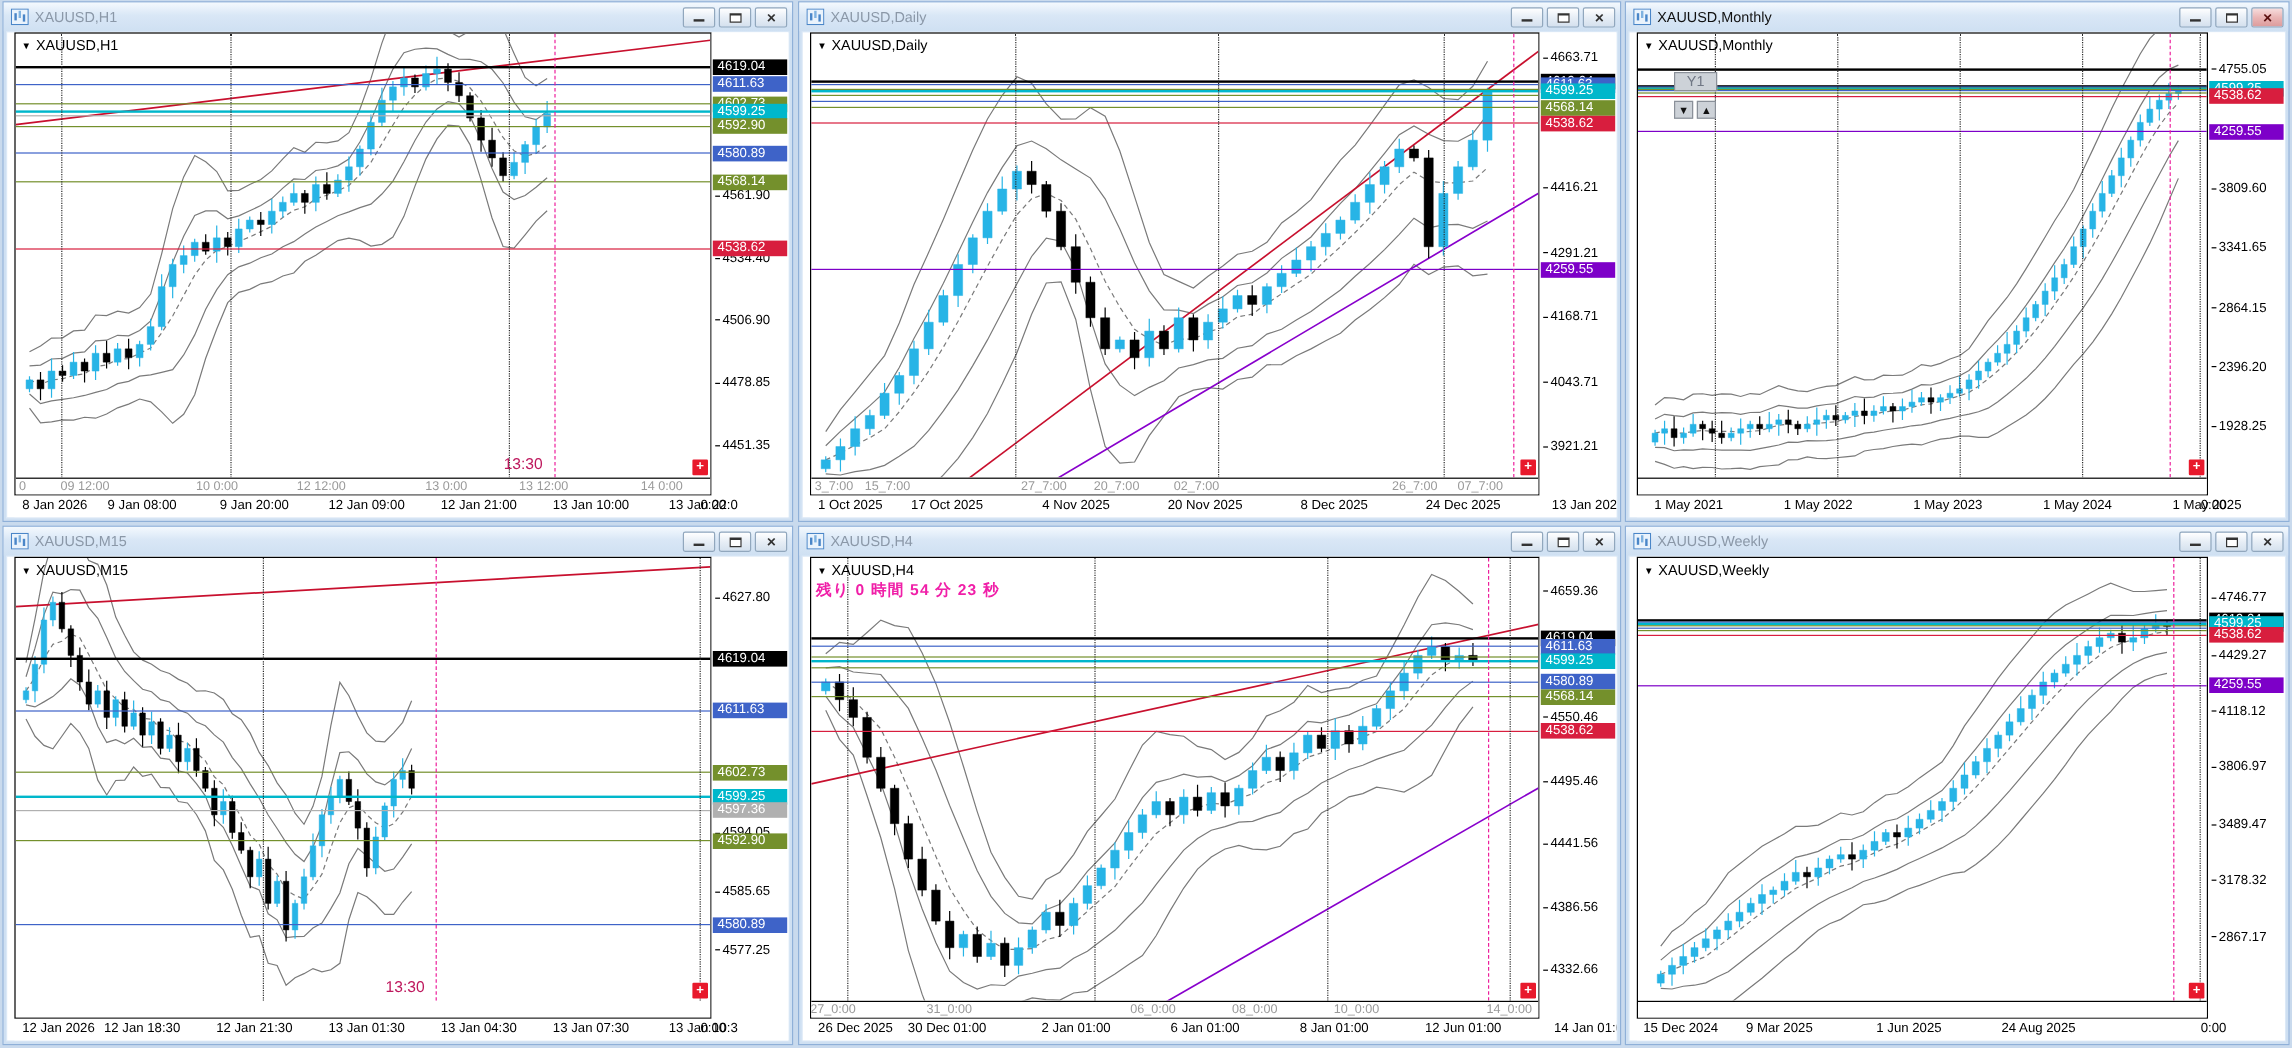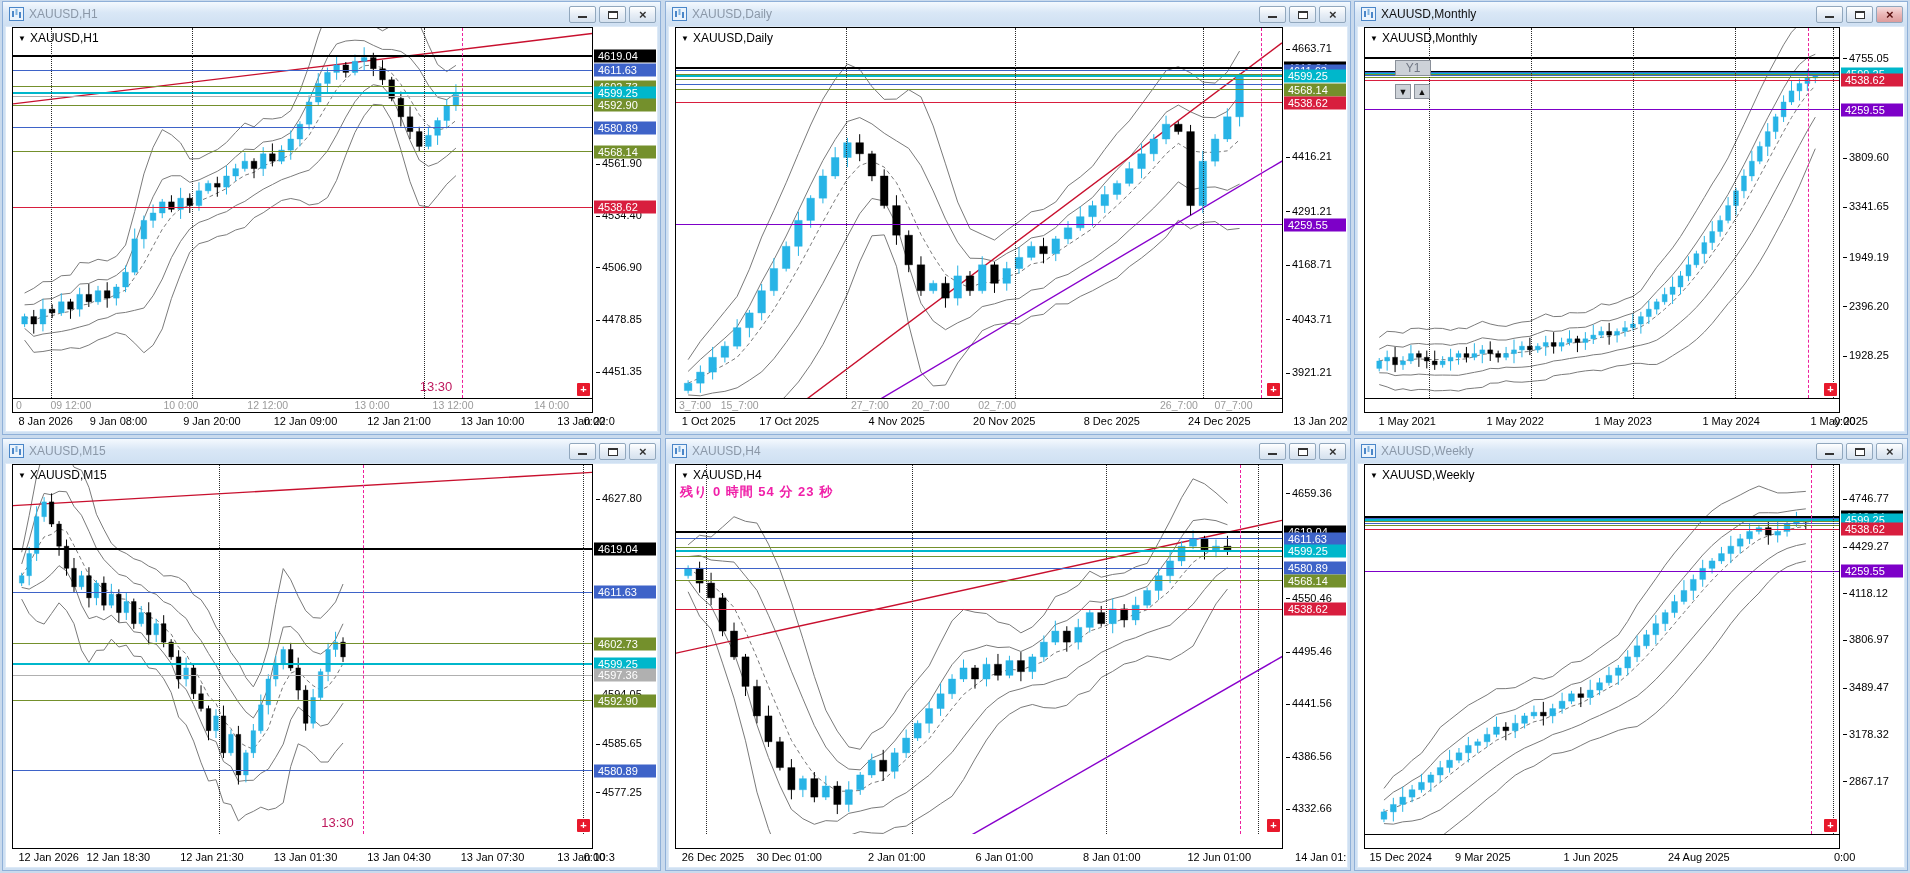--- a/index.html
+++ b/index.html
@@ -600,21 +600,21 @@
               </div>
             </div>
             <div class="graystrip"></div>
             <div class="plusbtn">+</div>
           </div>
           <div class="axis">
             <div class="axisinner">
               <div class="axtick" style="top: 7.99061%;">4755.05</div>
               <div class="axtick" style="top: 34.8805%;">3809.60</div>
               <div class="axtick" style="top: 48.1897%;">3341.65</div>
-              <div class="axtick" style="top: 61.7705%;">1949.19</div>
+              <div class="axtick" style="top: 61.7705%;">2864.15</div>
               <div class="axtick" style="top: 75.0796%;">2396.20</div>
               <div class="axtick" style="top: 88.3888%;">1928.25</div>
               <div class="axlab" style="top: 12.4218%; background: rgb(0, 183, 203);">4599.25</div>
               <div class="axlab" style="top: 14.1462%; background: rgb(216, 30, 62);">4538.62</div>
               <div class="axlab" style="top: 22.0833%; background: rgb(125, 0, 200);">4259.55</div>
             </div>
           </div>
         </div>
         <div class="timerow">
           <span class="bt" style="left: 8%; transform: translateX(-50%);">1 May 2021</span>
@@ -929,20 +929,28 @@
               <div class="hline" style="top: calc(31.377% - 0.5px); height: 1px; background: rgb(116, 144, 44);"></div>
               <div class="hline" style="top: calc(39.1047% - 0.5px); height: 1px; background: rgb(216, 30, 62);"></div>
               <div class="vline dotted" style="left: 5%;"></div>
               <div class="vline dotted" style="left: 39%;"></div>
               <div class="vline dotted" style="left: 71%;"></div>
               <div class="vline dotted" style="left: 96%;"></div>
               <div class="vline magenta" style="left: 93%;"></div>
               <div class="chartlabel"><span class="tri">▼</span><span>XAUUSD,H4</span></div>
               <div class="countdown">残り 0 時間 54 分 23 秒</div>
             </div>
+            <div class="graystrip">
+              <span class="gt" style="left: 3%; transform: translateX(-50%);">27_0:00</span>
+              <span class="gt" style="left: 19%; transform: translateX(-50%);">31_0:00</span>
+              <span class="gt" style="left: 47%; transform: translateX(-50%);">06_0:00</span>
+              <span class="gt" style="left: 61%; transform: translateX(-50%);">08_0:00</span>
+              <span class="gt" style="left: 75%; transform: translateX(-50%);">10_0:00</span>
+              <span class="gt" style="left: 96%; transform: translateX(-50%);">14_0:00</span>
+            </div>
             <div class="plusbtn">+</div>
           </div>
           <div class="axis">
             <div class="axisinner">
               <div class="axtick" style="top: 7.49738%; text-align: right;">4659.36</div>
               <div class="axtick" style="top: 36.0052%;">4550.46</div>
               <div class="axtick" style="top: 50.4031%;">4495.46</div>
               <div class="axtick" style="top: 64.5131%;">4441.56</div>
               <div class="axtick" style="top: 78.911%;">4386.56</div>
               <div class="axtick" style="top: 93.0209%;">4332.66</div>

